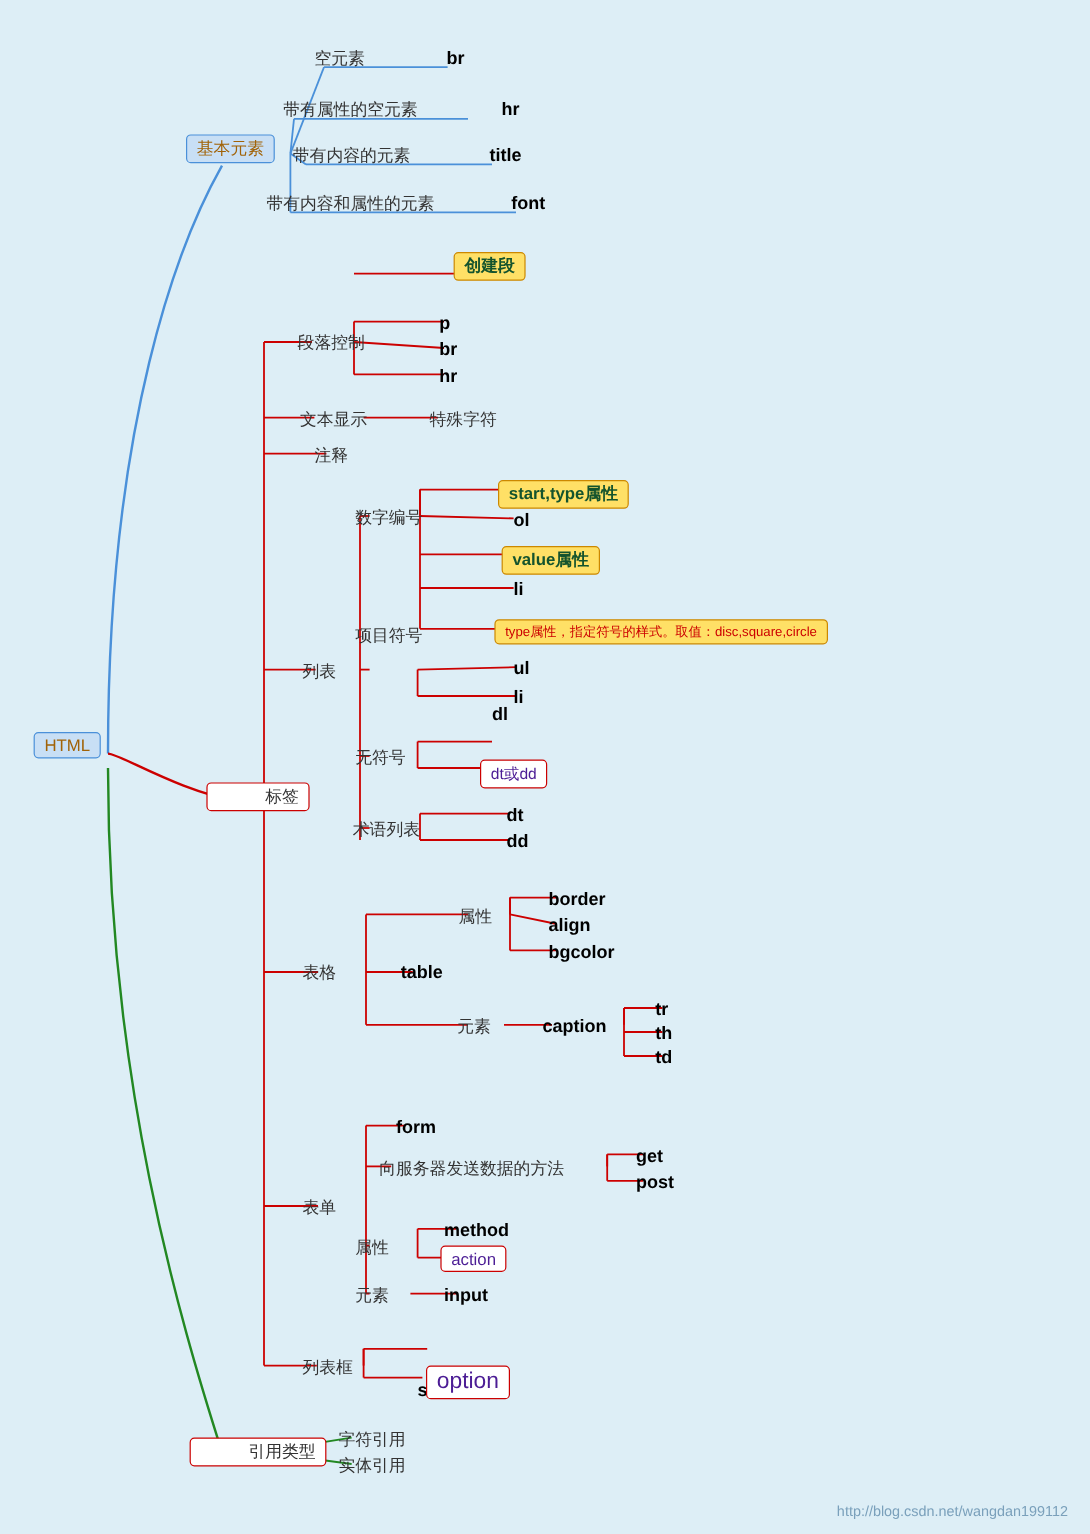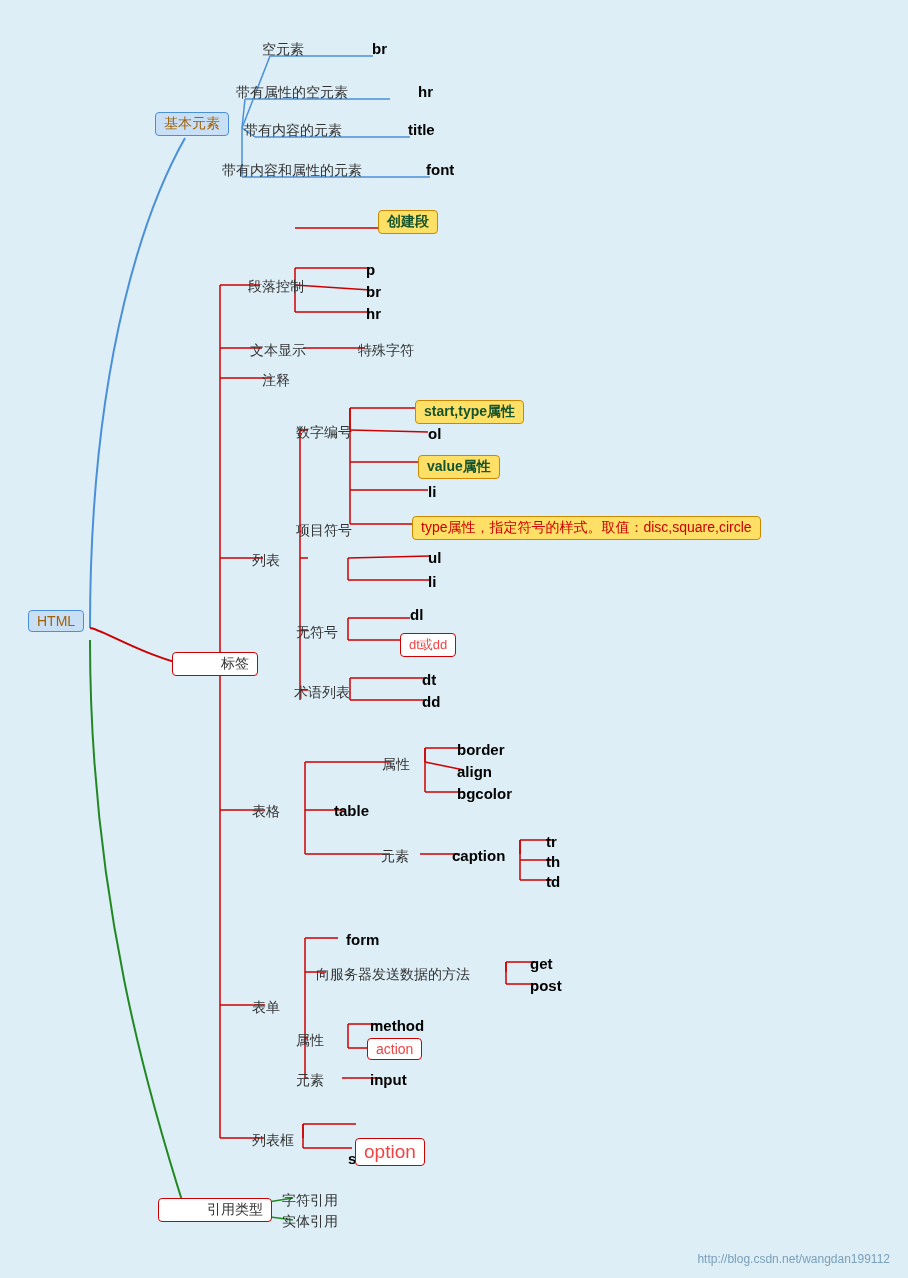--- a/index.html
+++ b/index.html
@@ -45,21 +45,21 @@
       font-weight: bold;
     }
     .box-yellow-wide {
       border-color: #cc8800;
       background: #ffe066;
       color: #cc0000;
     }
     .box-orange-border {
       border-color: #cc0000;
       background: #fff;
-      color: #ef4444;
+      color: #4c1d95;
     }
     .text-node {
       font-size: 14px;
       color: #333;
       display: inline-block;
     }
     .bold-text {
       font-size: 15px;
       font-weight: bold;
       color: #000;
@@ -300,40 +300,40 @@
 
   <div class="node" style="left:418px; top:455px;">
     <span class="box box-yellow">value属性</span>
   </div>
 
   <div class="node" style="left:428px; top:483px;">
     <span class="bold-text">li</span>
   </div>
 
   <div class="node" style="left:412px; top:516px;">
-    <span class="box box-yellow-wide" style="font-size:14px; color:#cc0000;">type属性，指定符号的样式。取值：disc,square,circle</span>
+    <span class="box box-yellow-wide" style="font-size:11px; color:#cc0000;">type属性，指定符号的样式。取值：disc,square,circle</span>
   </div>
 
   <div class="node" style="left:296px; top:521px;">
     <span class="text-node">项目符号</span>
   </div>
 
   <div class="node" style="left:428px; top:549px;">
     <span class="bold-text">ul</span>
   </div>
 
   <div class="node" style="left:428px; top:573px;">
     <span class="bold-text">li</span>
   </div>
 
   <div class="node" style="left:296px; top:623px;">
     <span class="text-node">无符号</span>
   </div>
 
-  <div class="node" style="left:410px; top:606px;">
+  <div class="node" style="left:410px; top:587px;">
     <span class="bold-text">dl</span>
   </div>
 
   <div class="node" style="left:400px; top:633px;">
     <span class="box box-orange-border" style="font-size:13px;">dt或dd</span>
   </div>
 
   <div class="node" style="left:294px; top:683px;">
     <span class="text-node">术语列表</span>
   </div>
@@ -387,21 +387,21 @@
   </div>
 
   <div class="node" style="left:546px; top:873px;">
     <span class="bold-text">td</span>
   </div>
 
   <div class="node" style="left:252px; top:998px;">
     <span class="text-node">表单</span>
   </div>
 
-  <div class="node" style="left:346px; top:931px;text-align:right;">
+  <div class="node" style="left:330px; top:931px;text-align:right;">
     <span class="bold-text">form</span>
   </div>
 
   <div class="node" style="left:316px; top:965px;">
     <span class="text-node">向服务器发送数据的方法</span>
   </div>
 
   <div class="node" style="left:530px; top:955px;">
     <span class="bold-text">get</span>
   </div>
@@ -439,18 +439,18 @@
   </div>
 
   <div class="node" style="left:345px; top:1138px;">
     <span class="box box-orange-border" style="font-size:19px;margin-left:10px;">option</span>
   </div>
 
   <div class="node" style="left:282px; top:1191px;">
     <span class="text-node">字符引用</span>
   </div>
 
-  <div class="node" style="left:282px; top:1213px;font-family:Liberation Mono, monospace;">
+  <div class="node" style="left:282px; top:1213px;">
     <span class="text-node">实体引用</span>
   </div>
 
   <div class="watermark">http://blog.csdn.net/wangdan199112</div>
 </div>
 
 </body></html>

